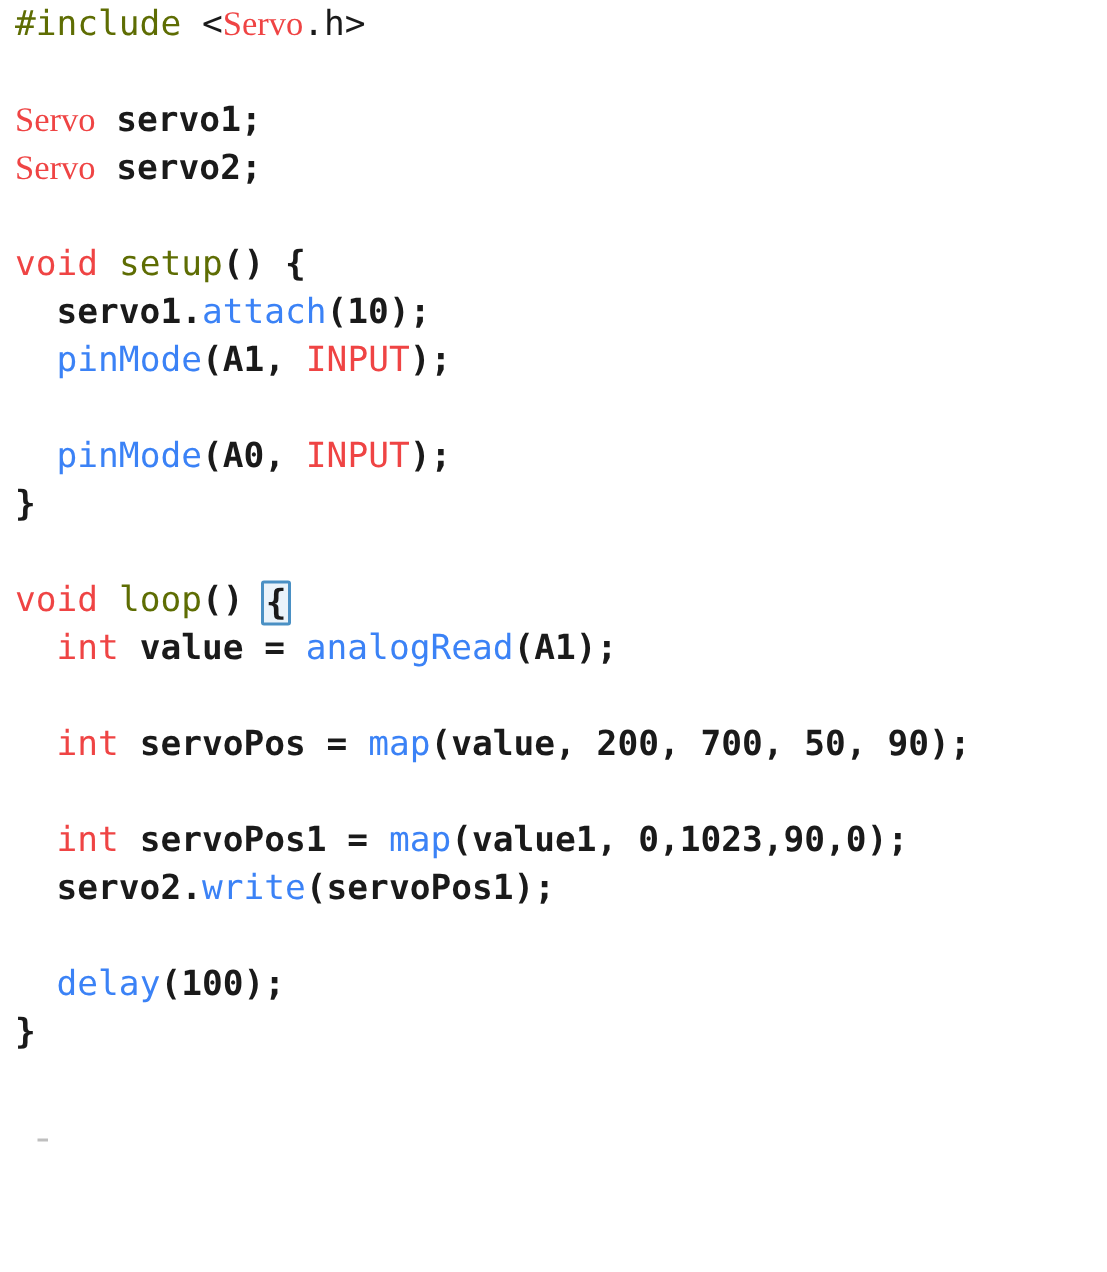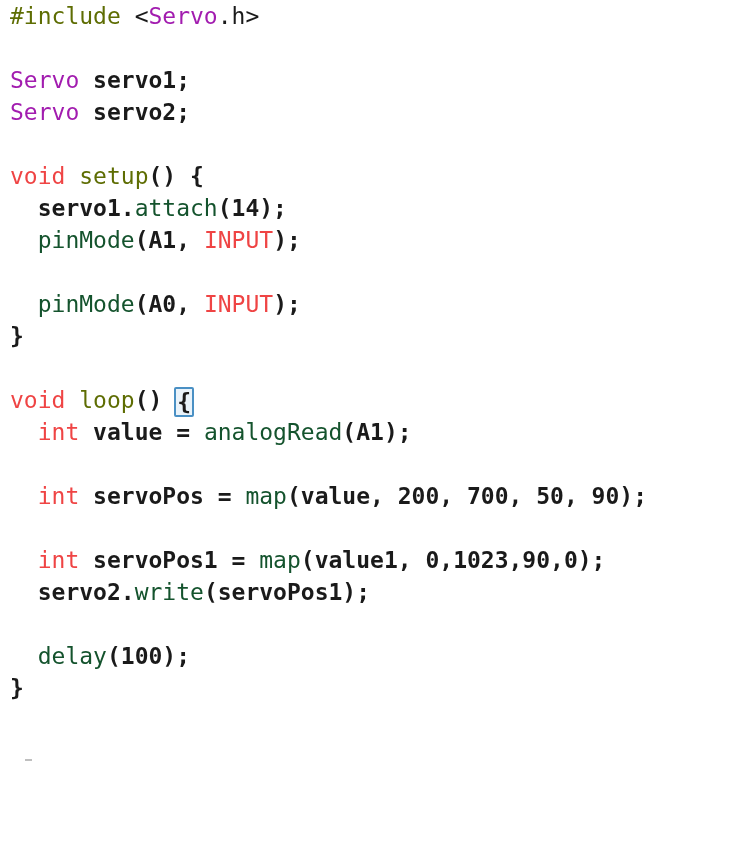--- a/index.html
+++ b/index.html
@@ -33,22 +33,22 @@
     letter-spacing: 0px;
   }
   .code-line.blank {
     height: 32px;
   }
 
   
   .tok-plain    { color: #1A1A1A; font-weight: bold; }
   .tok-keyword  { color: #ef4444; }   
   .tok-preproc  { color: #5E6D03; }   
-  .tok-func     { color: #14532d; }   
-  .tok-type     { color: #a21caf; }
+  .tok-func     { color: #3b82f6; }   
+  .tok-type     { color: #ef4444; font-family: Liberation Serif, serif; }
   .tok-punct    { color: #1A1A1A; }
 
   
   .bracket-match {
     display: inline-block;
     border: 2px solid #4A90C4;
     background: #EAF3FA;
     border-radius: 2px;
     padding: 0 1px;
     margin: 0 -2px;
@@ -71,21 +71,21 @@
 <body>
 
 <div id="editor">
   <div id="code-body">
       <div class="code-line"><span class="tok-preproc">#include</span><span class="tok-punct"> &lt;</span><span class="tok-type">Servo</span><span class="tok-punct">.h&gt;</span></div>
       <div class="code-line blank">&nbsp;</div>
       <div class="code-line"><span class="tok-type">Servo</span><span class="tok-plain"> servo1;</span></div>
       <div class="code-line"><span class="tok-type">Servo</span><span class="tok-plain"> servo2;</span></div>
       <div class="code-line blank">&nbsp;</div>
       <div class="code-line"><span class="tok-keyword">void</span><span class="tok-plain"> </span><span class="tok-preproc">setup</span><span class="tok-plain">() {</span></div>
-      <div class="code-line"><span class="tok-plain">  servo1.</span><span class="tok-func">attach</span><span class="tok-plain">(14);</span></div>
+      <div class="code-line"><span class="tok-plain">  servo1.</span><span class="tok-func">attach</span><span class="tok-plain">(10);</span></div>
       <div class="code-line"><span class="tok-plain">  </span><span class="tok-func">pinMode</span><span class="tok-plain">(A1, </span><span class="tok-keyword">INPUT</span><span class="tok-plain">);</span></div>
       <div class="code-line blank">&nbsp;</div>
       <div class="code-line"><span class="tok-plain">  </span><span class="tok-func">pinMode</span><span class="tok-plain">(A0, </span><span class="tok-keyword">INPUT</span><span class="tok-plain">);</span></div>
       <div class="code-line"><span class="tok-plain">}</span></div>
       <div class="code-line blank">&nbsp;</div>
       <div class="code-line"><span class="tok-keyword">void</span><span class="tok-plain"> </span><span class="tok-preproc">loop</span><span class="tok-plain">() </span><span class="bracket-match tok-plain">{</span></div>
       <div class="code-line"><span class="tok-plain">  </span><span class="tok-keyword">int</span><span class="tok-plain"> value = </span><span class="tok-func">analogRead</span><span class="tok-plain">(A1);</span></div>
       <div class="code-line blank">&nbsp;</div>
       <div class="code-line"><span class="tok-plain">  </span><span class="tok-keyword">int</span><span class="tok-plain"> servoPos = </span><span class="tok-func">map</span><span class="tok-plain">(value, 200, 700, 50, 90);</span></div>
       <div class="code-line blank">&nbsp;</div>

